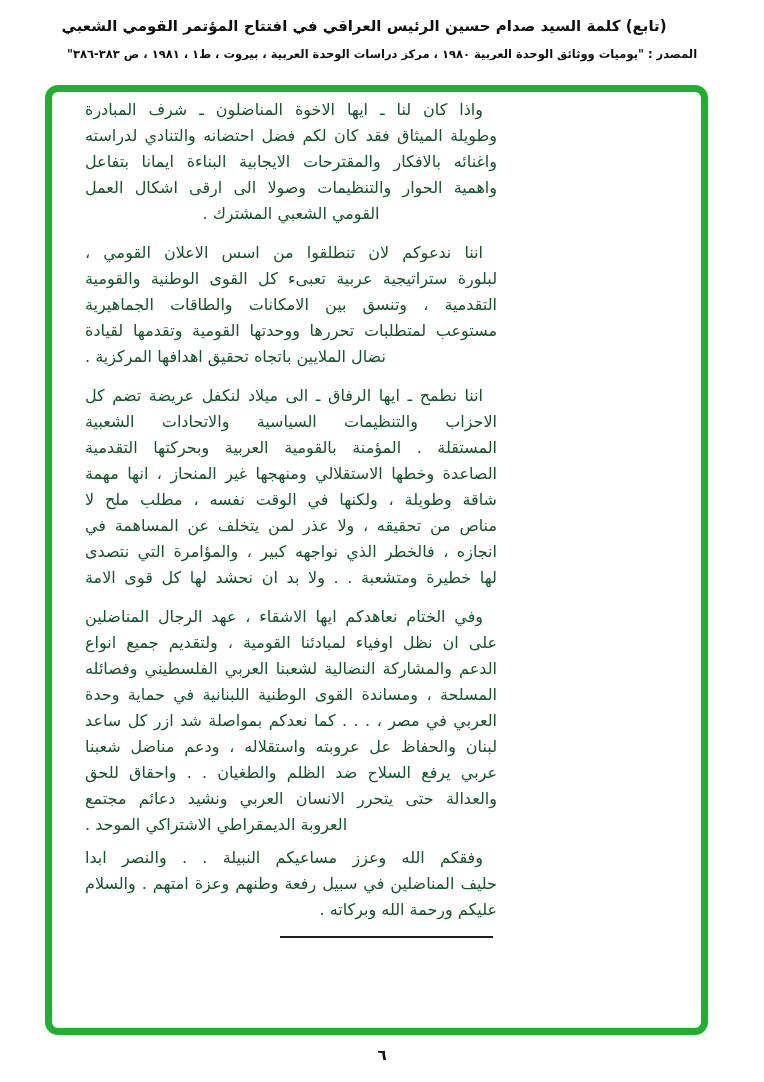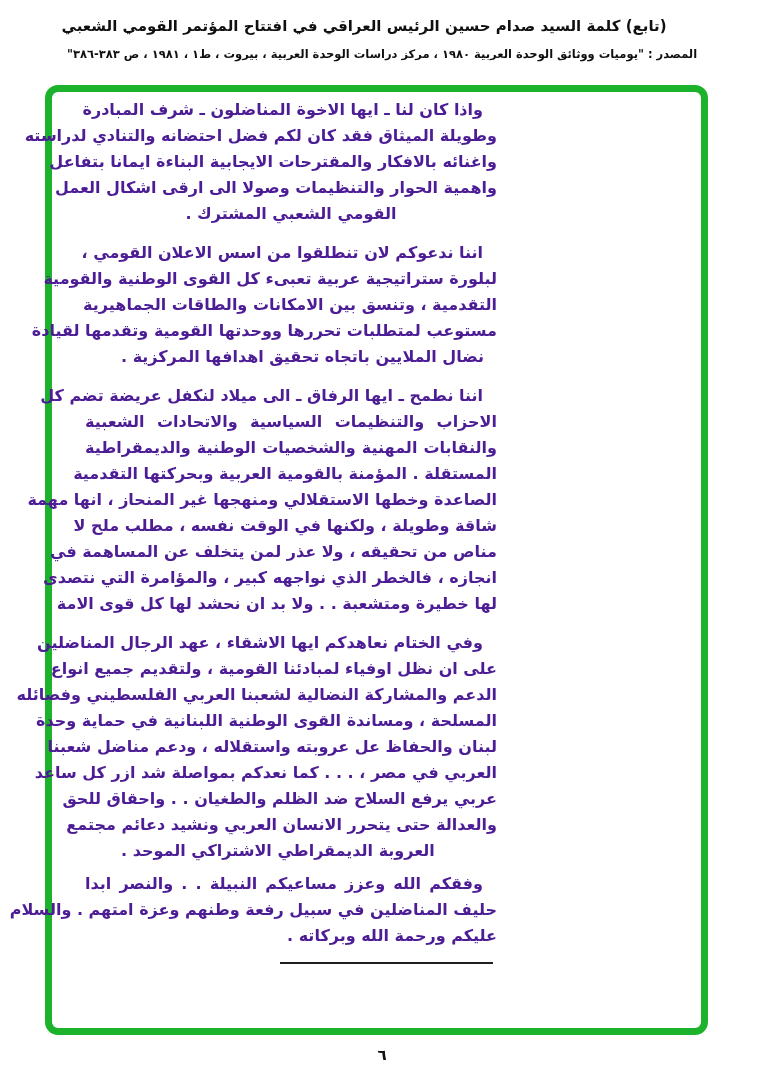--- a/index.html
+++ b/index.html
@@ -51,21 +51,21 @@
   }
   .paragraph { margin: 0 0 13px 0; }
   .paragraph.tight { margin-top: -6px; }
   .paragraph:last-of-type { margin-bottom: 0; }
   .line {
     text-align: justify;
     text-align-last: justify;
     -moz-text-align-last: justify;
     white-space: nowrap;
   }
-  .line.align-left   { text-align: left;   text-align-last: left; margin-left: 36px; }
+  .line.align-left   { text-align: left;   text-align-last: left; }
   .line.align-center { text-align: right; text-align-last: center; }
   .line.align-right  { text-align: center;  text-align-last: right; }
   .line.indent { padding-right: 14px; }
   .rule {
     width: 213px;
     height: 0;
     border-top: 2px solid #1f1f1f;
     margin: 10px 4px 0 auto;
   }
   .page-number {
@@ -79,54 +79,53 @@
 </style>
 </head>
 <body>
 
 <div class="header-title">(تابع) كلمة السيد صدام حسين الرئيس العراقي في افتتاح المؤتمر القومي الشعبي</div>
 
 <div class="header-source">المصدر : "يوميات ووثائق الوحدة العربية ١٩٨٠ ، مركز دراسات الوحدة العربية ، بيروت ، ط١ ، ١٩٨١ ، ص ٣٨٣-٣٨٦"</div>
 
 <div class="frame" style="border-color: rgb(28, 178, 43);"></div>
 
-<div class="textcol" style="color: #4c1d95; font-weight: bold;">
+<div class="textcol" style="color: #14532d;">
 
 <div class="paragraph">
       <div class="line indent">واذا كان لنا ـ ايها الاخوة المناضلون ـ شرف المبادرة</div>
       <div class="line">وطويلة الميثاق فقد كان لكم فضل احتضانه والتنادي لدراسته</div>
       <div class="line">واغنائه بالافكار والمقترحات الايجابية البناءة ايمانا بتفاعل</div>
       <div class="line">واهمية الحوار والتنظيمات وصولا الى ارقى اشكال العمل</div>
       <div class="line align-center">القومي الشعبي المشترك .</div>
     </div>
     <div class="paragraph">
       <div class="line indent">اننا ندعوكم لان تنطلقوا من اسس الاعلان القومي ،</div>
       <div class="line">لبلورة ستراتيجية عربية تعبىء كل القوى الوطنية والقومية</div>
       <div class="line">التقدمية ، وتنسق بين الامكانات والطاقات الجماهيرية</div>
       <div class="line">مستوعب لمتطلبات تحررها ووحدتها القومية وتقدمها لقيادة</div>
       <div class="line align-left">نضال الملايين باتجاه تحقيق اهدافها المركزية .</div>
     </div>
     <div class="paragraph">
       <div class="line indent">اننا نطمح ـ ايها الرفاق ـ الى ميلاد لنكفل عريضة تضم كل</div>
       <div class="line">الاحزاب والتنظيمات السياسية والاتحادات الشعبية</div>
-      <div class="line">والنقابات المهنية والشخصيات الوطنية والديمقراطية</div>
       <div class="line">المستقلة . المؤمنة بالقومية العربية وبحركتها التقدمية</div>
       <div class="line">الصاعدة وخطها الاستقلالي ومنهجها غير المنحاز ، انها مهمة</div>
       <div class="line">شاقة وطويلة ، ولكنها في الوقت نفسه ، مطلب ملح لا</div>
       <div class="line">مناص من تحقيقه ، ولا عذر لمن يتخلف عن المساهمة في</div>
       <div class="line">انجازه ، فالخطر الذي نواجهه كبير ، والمؤامرة التي نتصدى</div>
       <div class="line">لها خطيرة ومتشعبة . . ولا بد ان نحشد لها كل قوى الامة</div>
     </div>
     <div class="paragraph">
       <div class="line indent">وفي الختام نعاهدكم ايها الاشقاء ، عهد الرجال المناضلين</div>
       <div class="line">على ان نظل اوفياء لمبادئنا القومية ، ولتقديم جميع انواع</div>
       <div class="line">الدعم والمشاركة النضالية لشعبنا العربي الفلسطيني وفصائله</div>
       <div class="line">المسلحة ، ومساندة القوى الوطنية اللبنانية في حماية وحدة</div>
+      <div class="line">العربي في مصر ، . . . كما نعدكم بمواصلة شد ازر كل ساعد</div>
       <div class="line">لبنان والحفاظ عل عروبته واستقلاله ، ودعم مناضل شعبنا</div>
-      <div class="line">العربي في مصر ، . . . كما نعدكم بمواصلة شد ازر كل ساعد</div>
       <div class="line">عربي يرفع السلاح ضد الظلم والطغيان . . واحقاق للحق</div>
       <div class="line">والعدالة حتى يتحرر الانسان العربي ونشيد دعائم مجتمع</div>
       <div class="line align-left">العروبة الديمقراطي الاشتراكي الموحد .</div>
     </div>
     <div class="paragraph tight">
       <div class="line indent">وفقكم الله وعزز مساعيكم النبيلة . . والنصر ابدا</div>
       <div class="line">حليف المناضلين في سبيل رفعة وطنهم وعزة امتهم . والسلام</div>
       <div class="line align-right">عليكم ورحمة الله وبركاته .</div>
     </div>
     <div class="rule"></div>

